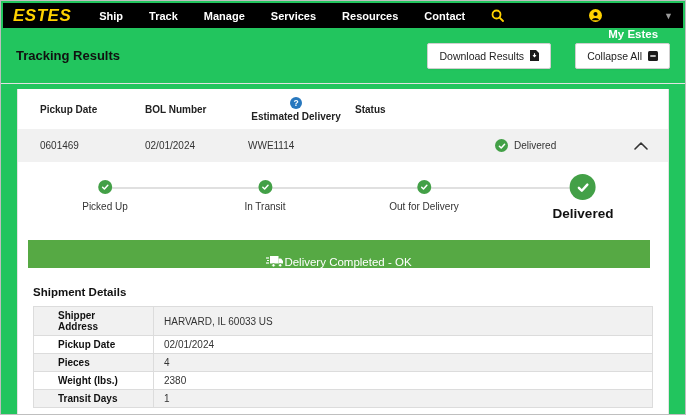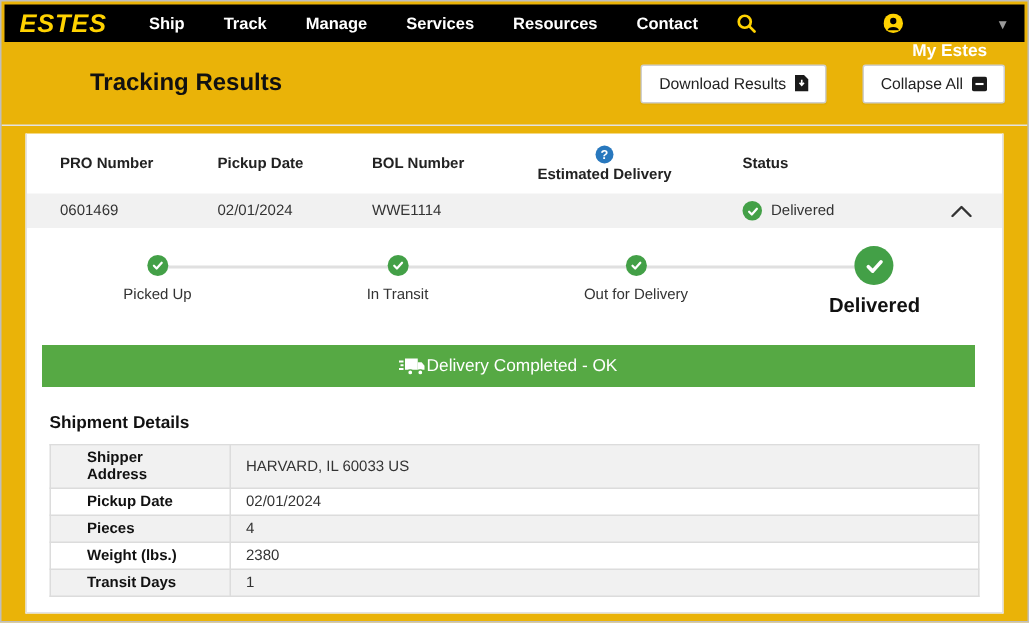--- a/index.html
+++ b/index.html
@@ -1,62 +1,62 @@
 <!DOCTYPE html>
 <html><head>
 <meta charset="utf-8">
 <style>
   * { box-sizing: border-box; margin: 0; padding: 0; }
   html,body { width: 688px; height: 417px; }
   body { font-family: "Liberation Sans", sans-serif; background: #fff; }
-  .page { width: 686px; height: 415px; border: 1px solid #bfbfbf; background: #eab308; overflow: hidden; }
+  .page { width: 686px; height: 415px; border: 1px solid #bfbfbf; background: #22c55e; overflow: hidden; }
 
   
   .topnav { height: 25px; background: #000; margin: 2px 2px 0 2px; display: flex; align-items: center; padding: 0 10px; gap: 0; }
   .logo { color: #ffd200; font-weight: bold; font-style: italic; font-size: 17px; letter-spacing: 0.5px; margin-right: 28px; cursor: pointer; }
   .nav-link { color: #fff; font-size: 11px; font-weight: bold; text-decoration: none; margin-right: 26px; cursor: pointer; }
   .nav-search { display: inline-flex; margin-right: 10px; cursor: pointer; }
   .nav-spacer { flex: 1; }
   .user-wrap { display: flex; align-items: center; gap: 6px; cursor: pointer; }
   .my-estes { color: #fff; font-size: 11.5px; font-weight: bold; margin-top: 36px; }
   .chev-down { color: #9a9a9a; font-size: 9px; }
 
   
   .page-header { height: 56px; display: flex; align-items: center; justify-content: space-between; padding: 0 15px; border-bottom: 1px solid #e2e2e2; }
-  .page-title { font-size: 16px; font-weight: bold; color: #111; margin-left: 44px; }
+  .page-title { font-size: 13px; font-weight: bold; color: #111; }
   .hdr-buttons { display: flex; gap: 24px; }
   .btn { background: #fff; border: 1px solid #cfcfcf; border-radius: 2px; font-family: "Liberation Sans", sans-serif;
          font-size: 10.5px; color: #222; padding: 6px 11px; display: inline-flex; align-items: center; gap: 6px; cursor: pointer;
          box-shadow: 0 1px 1px rgba(0,0,0,0.04); }
 
   
   .card { margin: 5px 16px 0 16px; border: 1px solid #e3e3e3; border-top: none; background: #fff; }
   .grid-cols { display: grid; grid-template-columns: 105px 103px 107px 140px 132px 1fr; padding-left: 22px; align-items: center; }
   .thead { height: 40px; font-size: 10px; font-weight: bold; color: #222; }
   .th-est { display: flex; flex-direction: column; align-items: center; justify-content: center; gap: 2px; width: 96px; }
   .help-circle { width: 12px; height: 12px; border-radius: 50%; background: #2878be; color: #fff; font-size: 8.5px; font-weight: bold;
                  display: flex; align-items: center; justify-content: center; cursor: pointer; }
-  .trow { height: 23px; background: #f1f1f1; font-size: 10px; color: #333; cursor: pointer; }
+  .trow { height: 33px; background: #f1f1f1; font-size: 10px; color: #333; cursor: pointer; }
   .status-cell { display: flex; align-items: center; gap: 6px; }
   .chev-cell { justify-self: end; padding-right: 20px; display: flex; cursor: pointer; }
 
   .check-circle { border-radius: 50%; background: #43a047; display: inline-flex; align-items: center; justify-content: center; flex: none; }
   .check-sm { width: 13px; height: 13px; }
   .check-step { width: 14px; height: 14px; }
   .check-lg { width: 26px; height: 26px; }
 
   
   .progress { position: relative; height: 70px; }
   .progress-line { position: absolute; left: 87px; width: 478px; top: 25px; height: 2px; background: #e0e0e0; }
   .step { position: absolute; transform: translateX(-50%); display: flex; flex-direction: column; align-items: center; }
   .step-label { margin-top: 7px; font-size: 10px; color: #333; white-space: nowrap; }
   .step-label-current { margin-top: 6px; font-size: 13.5px; font-weight: bold; color: #111; white-space: nowrap; }
 
   
-  .banner { margin: 8px 18px 12px 10px; height: 28px; background: #56a944; color: #fff; display: flex; align-items: center; justify-content: center; gap: 0; font-size: 11.5px; }
+  .banner { margin: 8px 18px 12px 10px; height: 28px; background: #56a944; color: #fff; display: flex; align-items: flex-end; justify-content: center; gap: 0; font-size: 11.5px; }
 
   
   .details { padding: 6px 15px 10px 15px; }
   .details-title { font-size: 11.5px; font-weight: bold; color: #111; margin-bottom: 8px; }
   table.kv { width: 100%; border-collapse: collapse; border: 1px solid #dcdcdc; font-size: 10px; }
   table.kv tr { height: 18px; }
   table.kv tr:nth-child(odd) { background: #f1f1f1; }
   table.kv tr:nth-child(even) { background: #fff; }
   table.kv th { width: 120px; text-align: left; font-weight: bold; color: #111; padding: 3px 24px; border: 1px solid #dcdcdc; }
   table.kv td { padding: 3px 10px; color: #333; border: 1px solid #dcdcdc; }
@@ -116,21 +116,20 @@
               <rect x="2.3" y="4.3" width="5.4" height="1.4" fill="#fff"></rect>
             </svg>
         </span>
       </button>
     </div>
   </header>
 
   <section class="card">
 
     <div class="grid-cols thead">
-      <span>PRO Number</span>
       <span>Pickup Date</span>
       <span>BOL Number</span>
       <span class="th-est">
         <span class="help-circle">?</span>
         <span>Estimated Delivery</span>
       </span>
       <span>Status</span>
       <span></span>
     </div>
 

